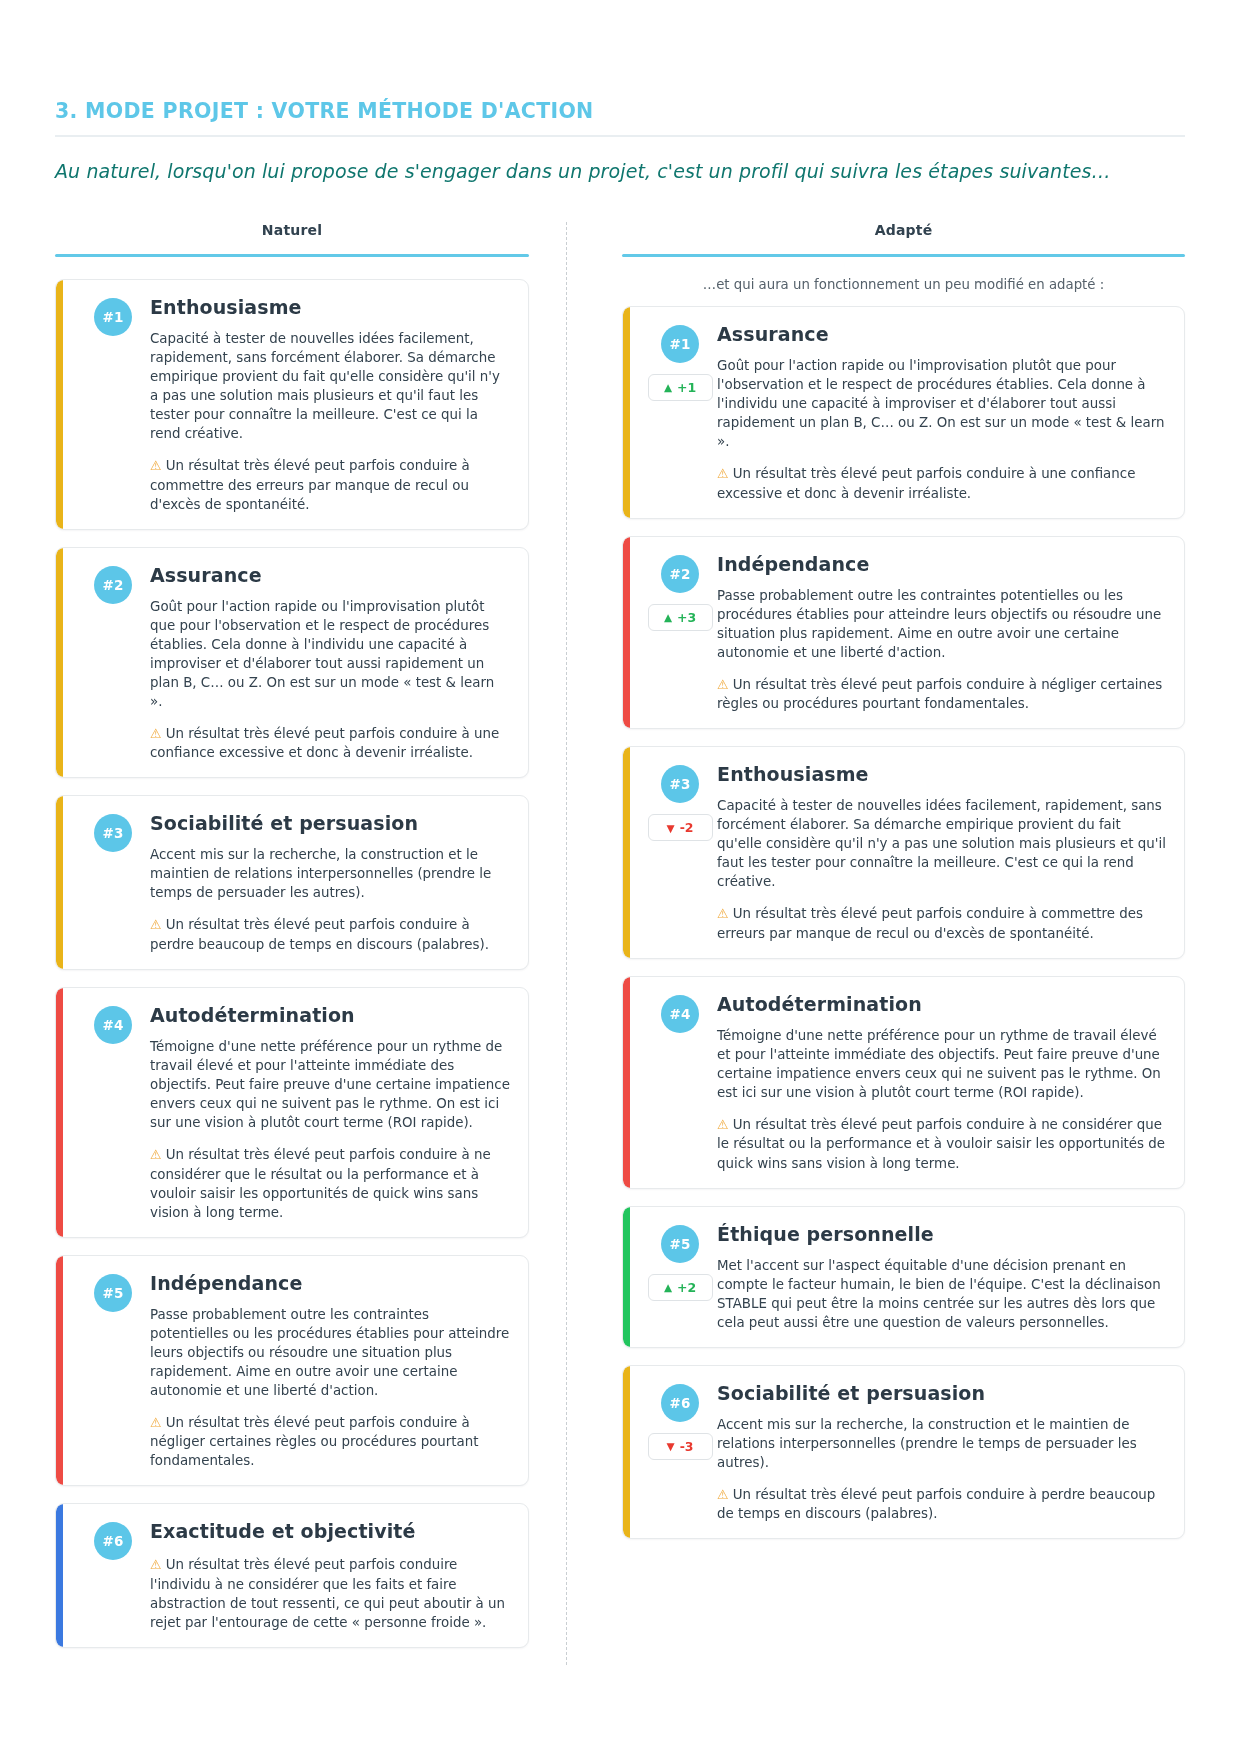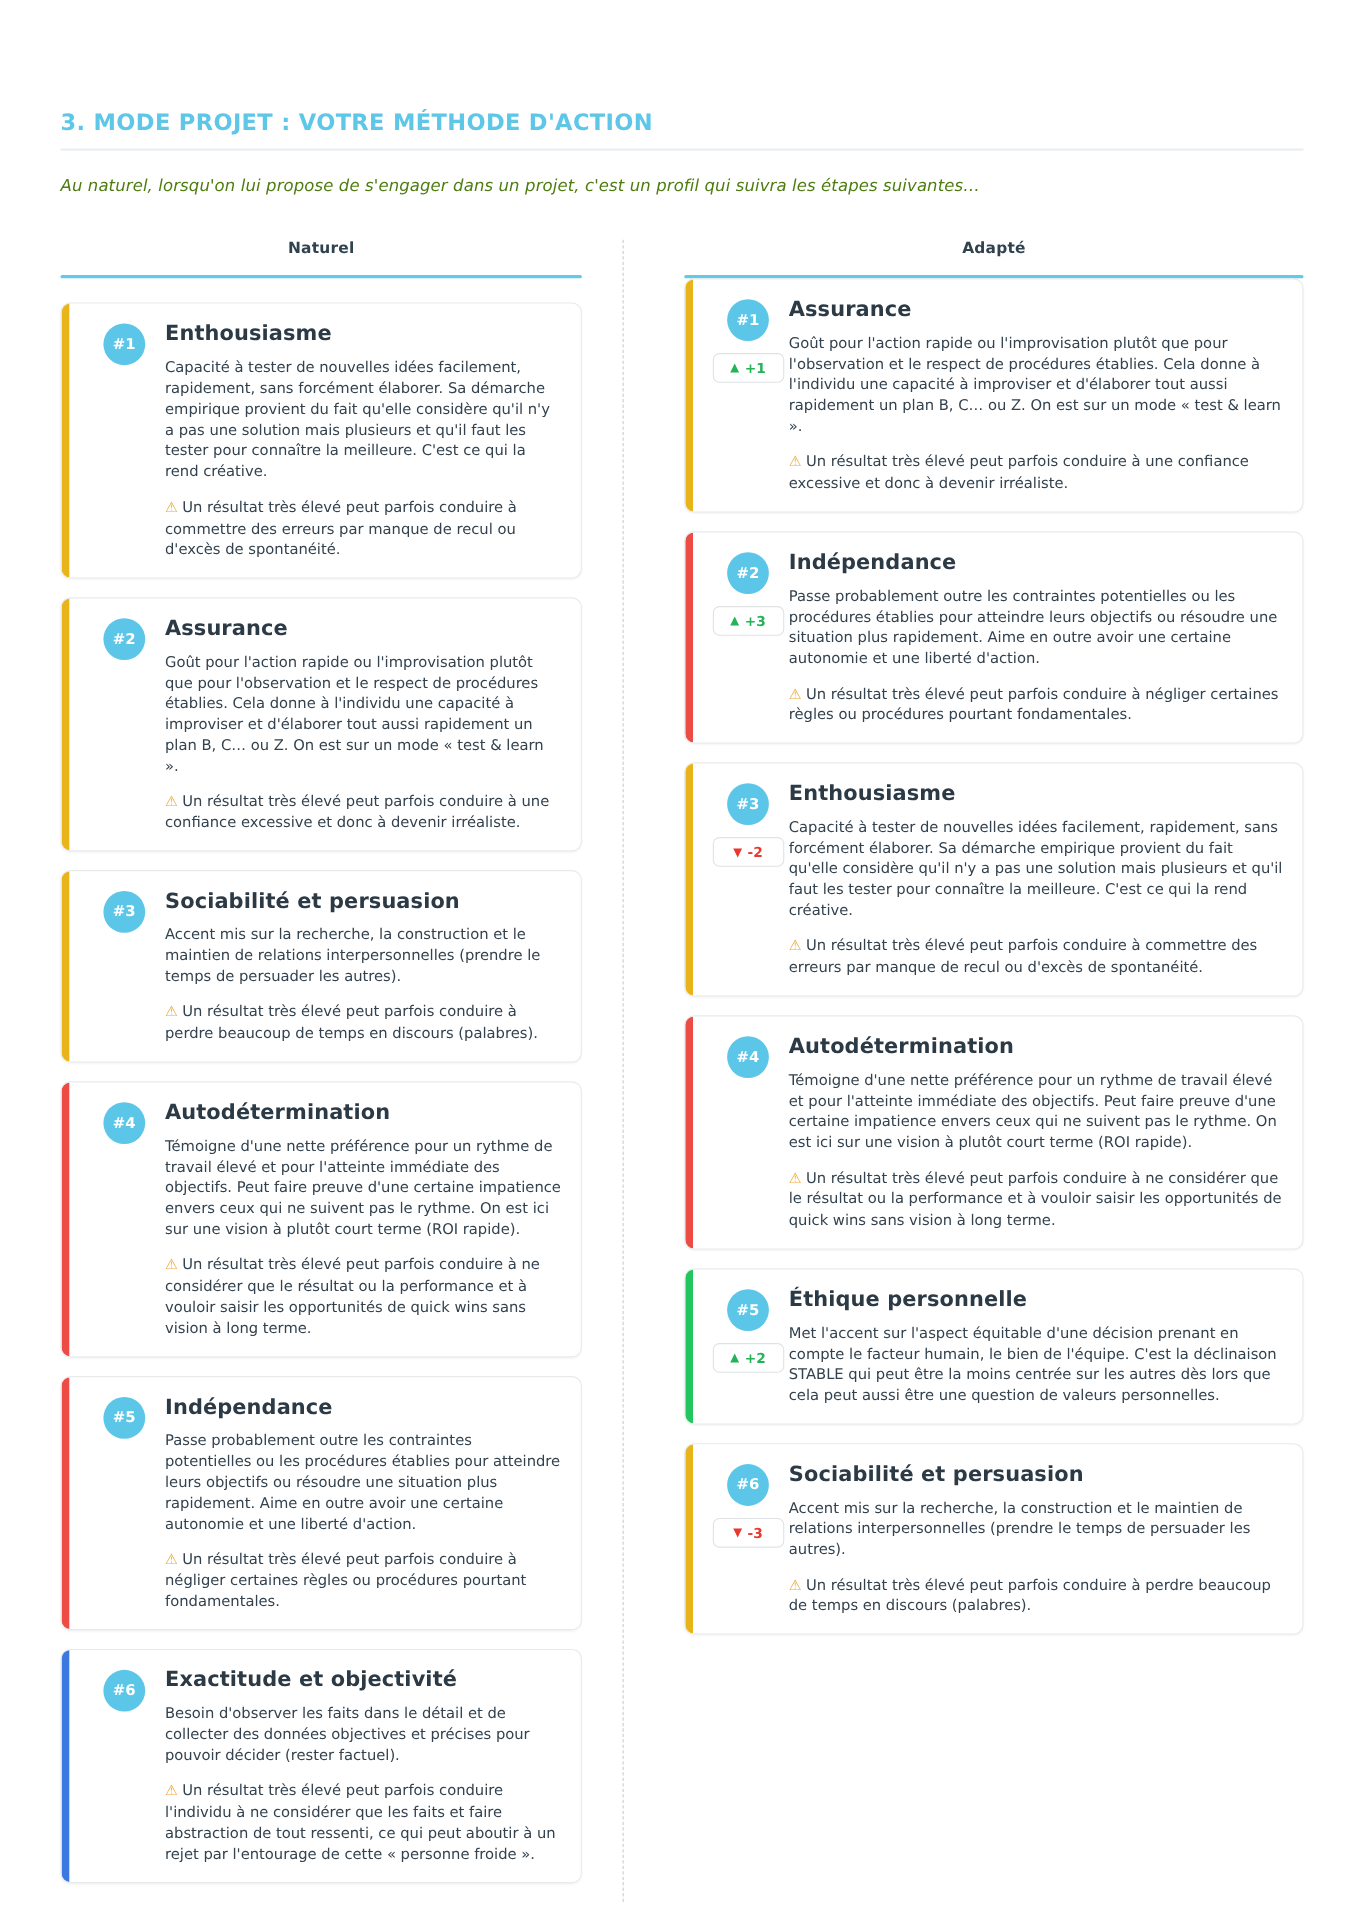--- a/index.html
+++ b/index.html
@@ -32,23 +32,23 @@
     color: #5ec7e8;
     padding-bottom: 12px;
   }
   .title-rule {
     height: 2px;
     background: #e9eef1;
     width: 100%;
     margin-bottom: 23px;
   }
   .section-intro {
-    font-size: 15px;
+    font-size: 19px;
     font-style: italic;
-    color: #4d7c0f;
+    color: #0f766e;
     letter-spacing: 0.1px;
     margin-bottom: 40px;
   }
 
   
   .columns {
     display: flex;
     align-items: flex-start;
     position: relative;
   }
@@ -246,32 +246,32 @@
               <div class="card-warning"><span class="warn-icon">⚠</span><span>Un résultat très élevé peut parfois conduire à négliger certaines règles ou procédures pourtant fondamentales.</span></div>
             </div>
           </div>
           <div class="card">
             <div class="card-accent" style="background: rgb(59, 121, 224);"></div>
             <div class="card-rail">
               <div class="rank-badge">#6</div>
             </div>
             <div class="card-body">
               <div class="card-title">Exactitude et objectivité</div>
-              <div class="card-text">Besoin d'observer les faits dans le détail et de collecter des données objectives et précises pour pouvoir décider (rester factuel).</div>
               <div class="card-warning"><span class="warn-icon">⚠</span><span>Un résultat très élevé peut parfois conduire l'individu à ne considérer que les faits et faire abstraction de tout ressenti, ce qui peut aboutir à un rejet par l'entourage de cette « personne froide ».</span></div>
             </div>
           </div>
         </div>
     </div>
 
     <div class="divider"></div>
 
     <div class="col col-right">
       <div class="col-head">Adapté</div>
       <div class="col-rule"></div>
+      <div class="col-sub">…et qui aura un fonctionnement un peu modifié en adapté :</div>
       <div class="right-cards" id="right-cards">
           <div class="card">
             <div class="card-accent" style="background: rgb(233, 180, 25);"></div>
             <div class="card-rail">
               <div class="rank-badge">#1</div>
               <div class="delta-badge delta-up">
                 <span class="delta-arrow">▲</span>
                 <span>+1</span>
               </div>
             </div>

